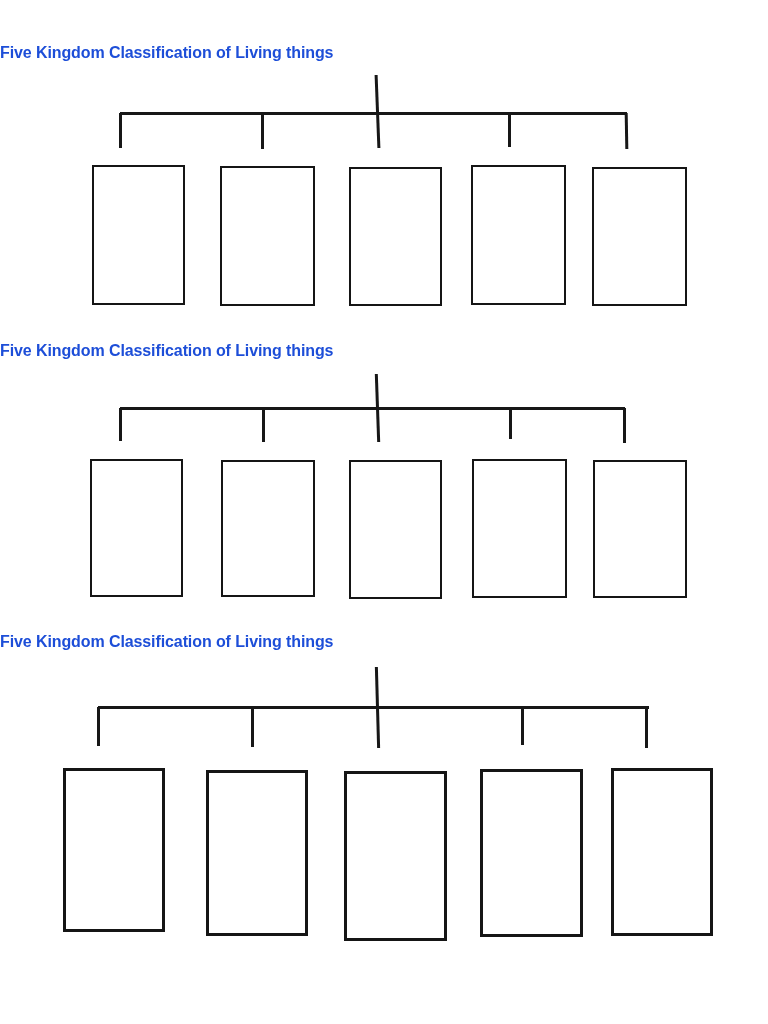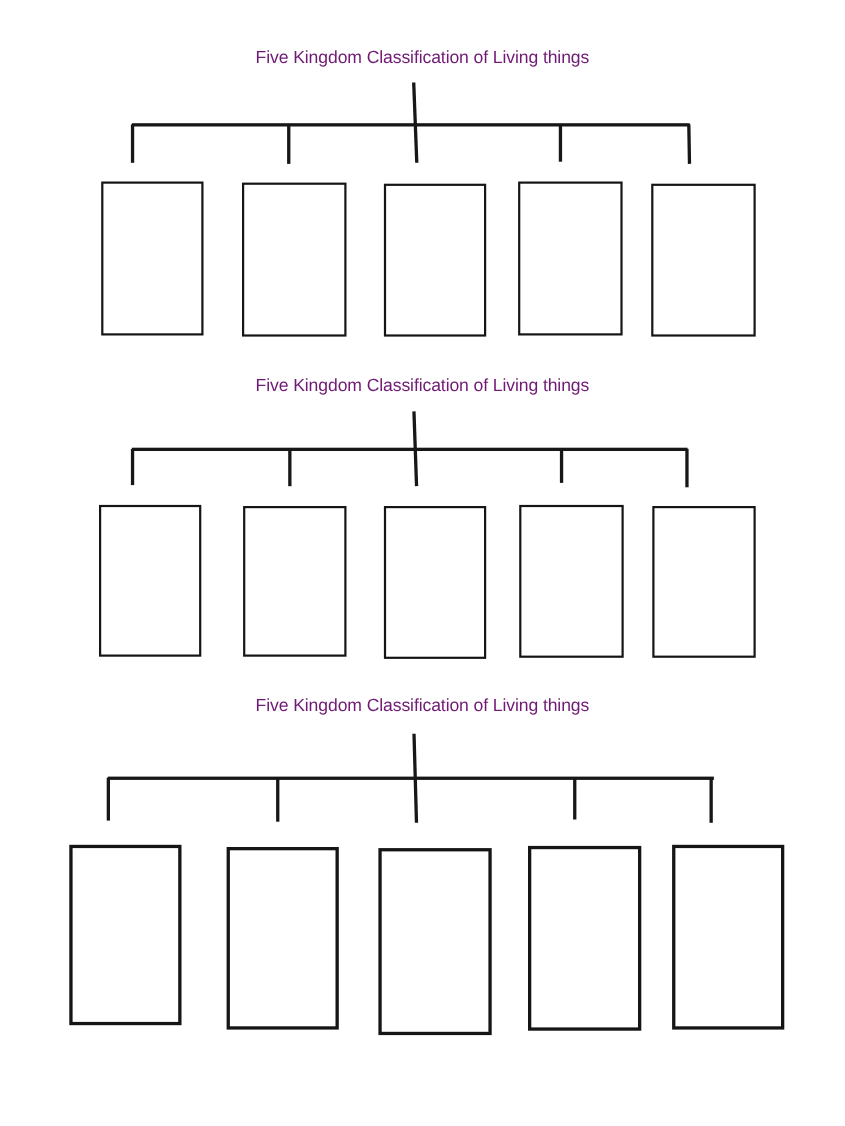--- a/index.html
+++ b/index.html
@@ -13,25 +13,25 @@
     height: 1024px;
     background: #ffffff;
     font-family: "Liberation Sans", sans-serif;
     overflow: hidden;
   }
   .diagram-title {
     position: absolute;
     left: 0;
     width: 768px;
     margin: 0;
-    text-align: center;
+    text-align: left;
     font-size: 16px;
-    font-weight: 400;
+    font-weight: 700;
     letter-spacing: -0.1px;
-    color: #701a75;
+    color: #1d4ed8;
     white-space: nowrap;
   }
   .line {
     position: absolute;
     background: #171717;
   }
   .kbox {
     position: absolute;
     box-sizing: border-box;
     background: #ffffff;

